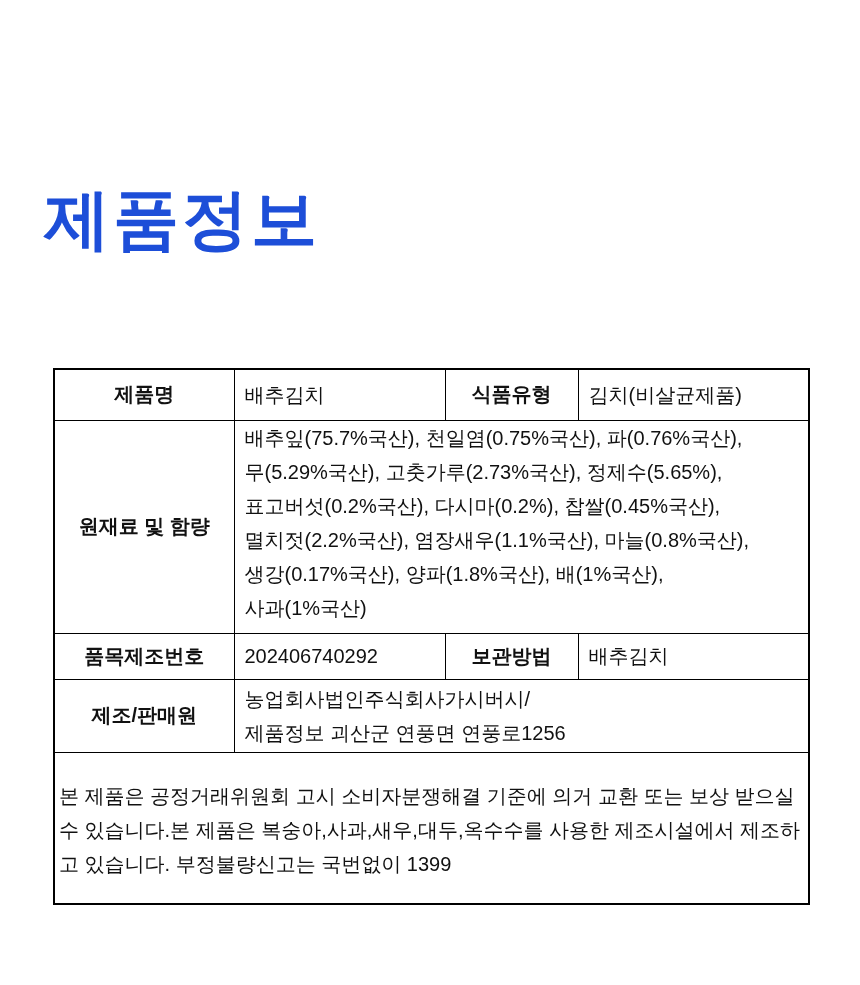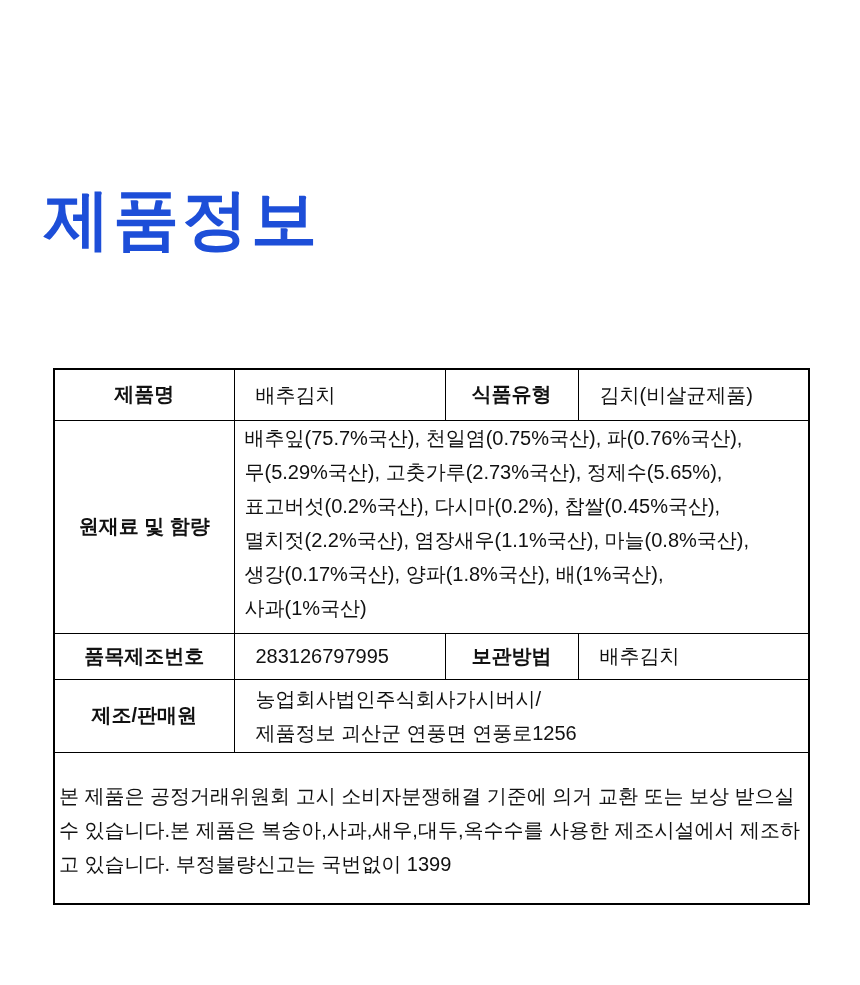--- a/index.html
+++ b/index.html
@@ -42,21 +42,21 @@
     overflow: hidden;
   }
   .info-table th {
     font-weight: 700;
     text-align: center;
     padding: 0 4px;
     white-space: nowrap;
   }
   .info-table td {
     text-align: left;
-    padding: 2px 8px 2px 21px;
+    padding: 2px 8px 2px 10px;
     white-space: pre-line;
     line-height: 30px;
   }
   tr.r-top    { height: 51px; }
   tr.r-ingr   { height: 213px; }
   tr.r-item   { height: 46px; }
   tr.r-date   { height: 48px; }
   tr.r-maker  { height: 72px; }
   tr.r-notice { height: 152px; }
   td.ingredients-cell {
@@ -99,21 +99,21 @@
         <td class="ingredients-cell" colspan="3">배추잎(75.7%국산), 천일염(0.75%국산), 파(0.76%국산),
 무(5.29%국산), 고춧가루(2.73%국산), 정제수(5.65%),
 표고버섯(0.2%국산), 다시마(0.2%), 찹쌀(0.45%국산),
 멸치젓(2.2%국산), 염장새우(1.1%국산), 마늘(0.8%국산),
 생강(0.17%국산), 양파(1.8%국산), 배(1%국산),
 사과(1%국산)</td>
       </tr>
 
       <tr class="r-item">
         <th>품목제조번호</th>
-        <td>283126797995</td>
+        <td>202406740292</td>
         <th>보관방법</th>
         <td>배추김치</td>
       </tr>
 
 
       <tr class="r-maker">
         <th>제조/판매원</th>
         <td class="maker-cell" colspan="3">농업회사법인주식회사가시버시/
 제품정보 괴산군 연풍면 연풍로1256</td>
       </tr>

